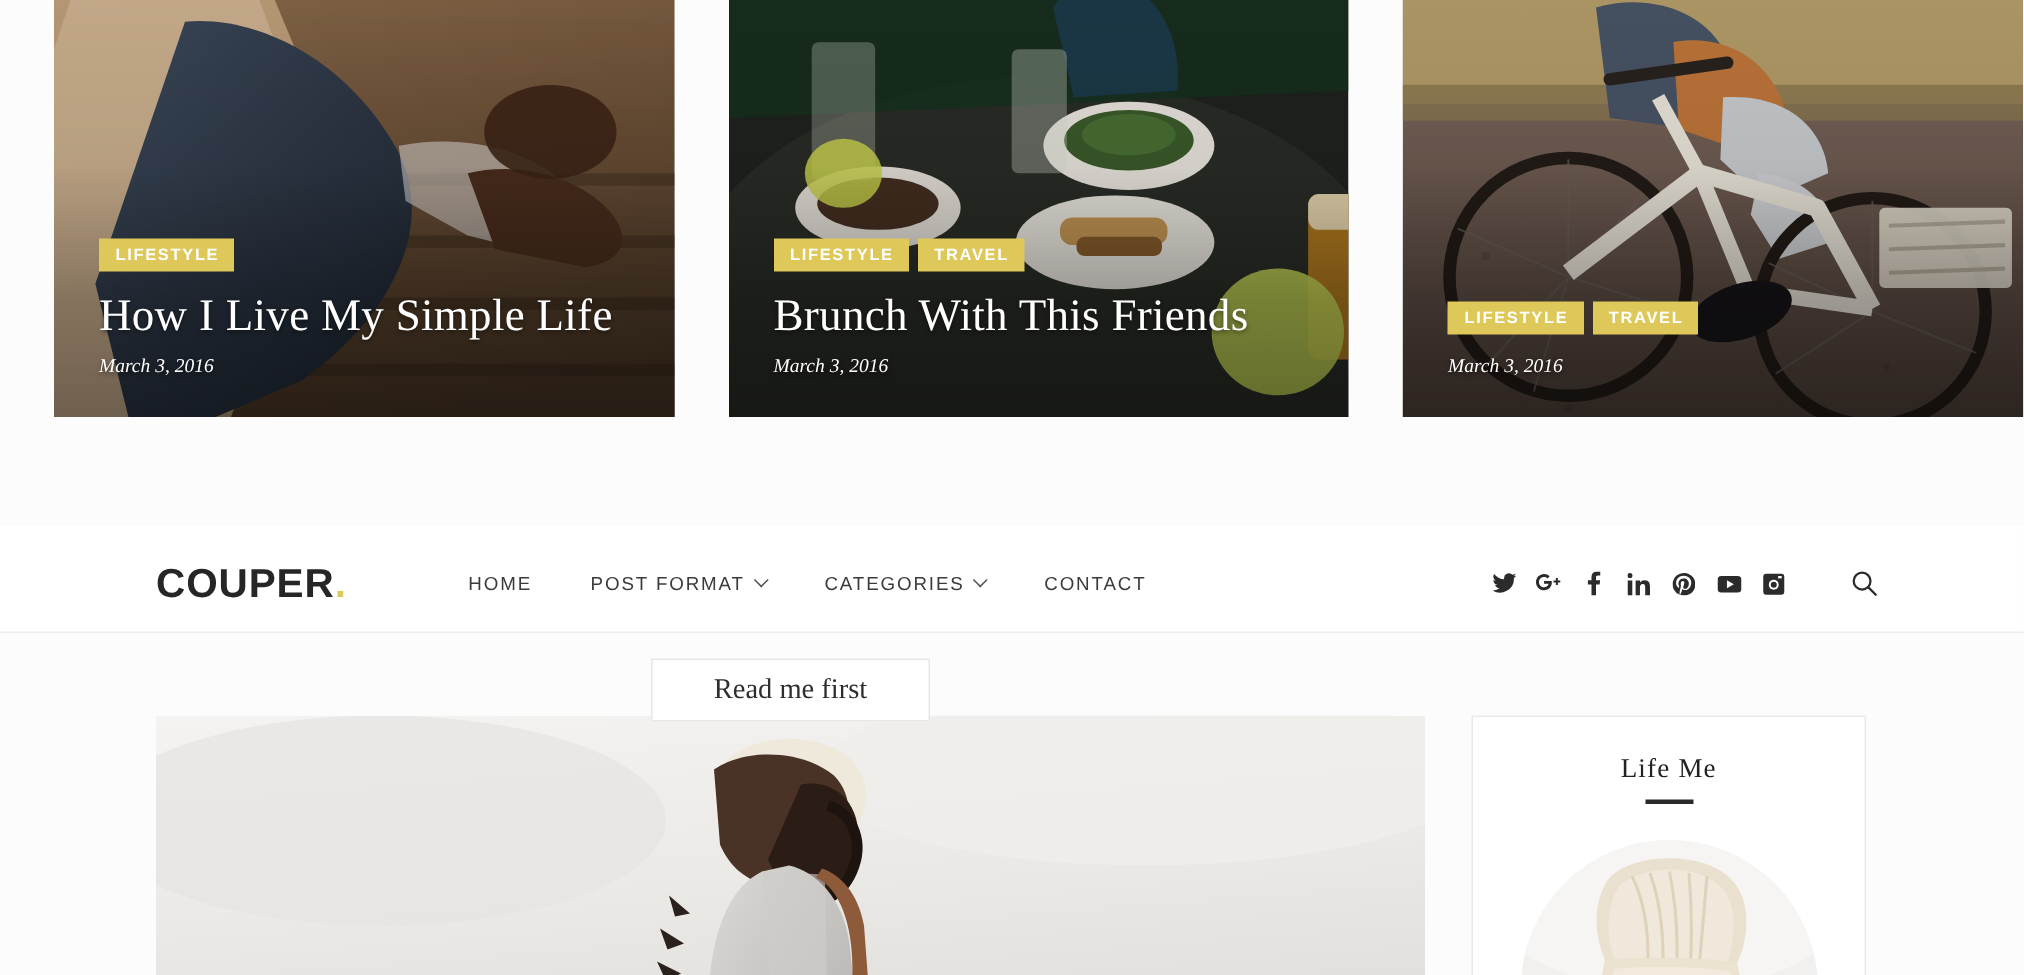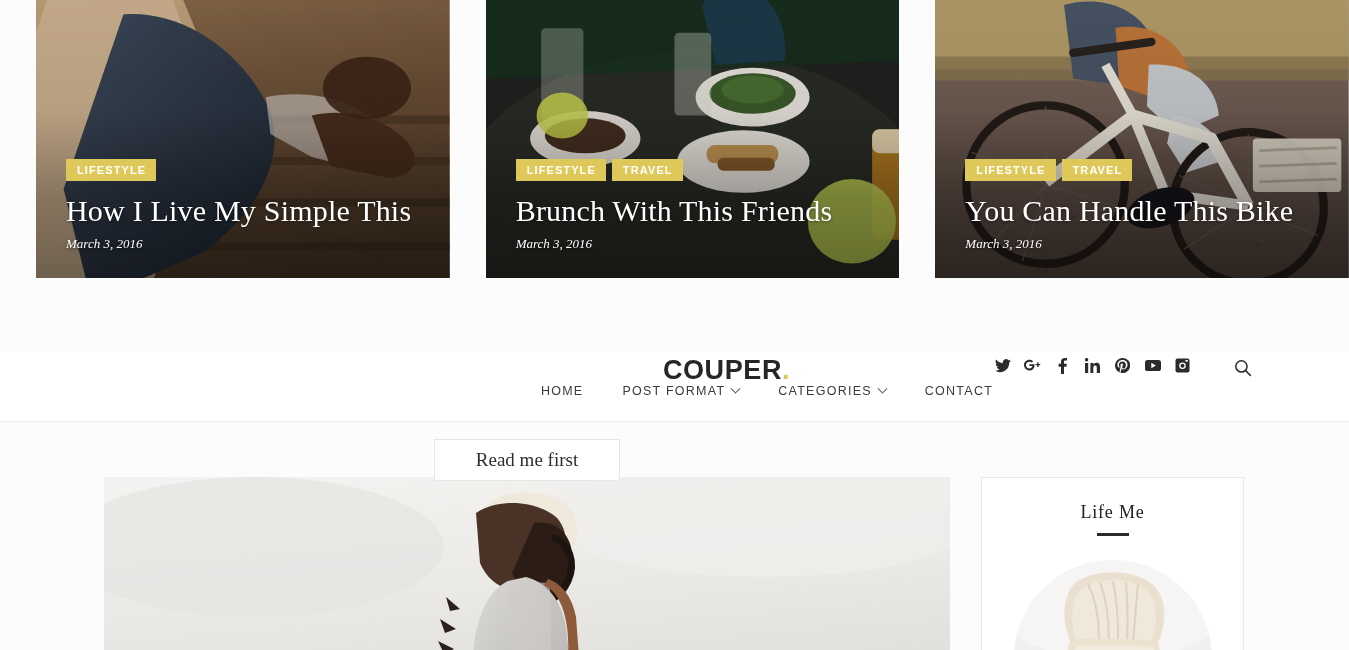--- a/index.html
+++ b/index.html
@@ -79,21 +79,20 @@
 
   
   .navbar {
     position: relative;
     display: flex;
     align-items: center;
     height: 71px;
     background: #ffffff;
     border-bottom: 1px solid #ebebeb;
     padding: 6px 0 0 104px;
-    flex-direction: column;
   }
   .brand {
     font-size: 27px;
     font-weight: bold;
     color: #262626;
     letter-spacing: 0.6px;
     line-height: 27px;
   }
   .brand-dot { color: #dfc85a; }
 
@@ -238,21 +237,21 @@
       <path d="M250 130 C300 120 350 135 372 160 L392 185 L360 210 L300 195 L255 170 Z" fill="#e8e4e0" opacity="0.55"></path>
       <path d="M300 150 C340 140 385 155 405 180 C420 200 410 215 385 218 L320 205 Z" fill="#4a2d1d"></path>
       <ellipse cx="360" cy="120" rx="48" ry="34" fill="#3d2517" opacity="0.9"></ellipse>
       <rect width="450" height="351" fill="#000" opacity="0.06"></rect>
     </svg>
     <div class="hero-shade"></div>
     <div class="hero-body">
       <div class="tag-row">
         <span class="tag">LIFESTYLE</span>
       </div>
-      <div class="hero-title">How I Live My Simple This</div>
+      <div class="hero-title">How I Live My Simple Life</div>
       <div class="hero-date">March 3, 2016</div>
     </div>
   </div>
 
   <div class="hero-card">
     <svg class="hero-photo" viewBox="0 0 450 351" preserveAspectRatio="xMidYMid slice">
       <rect width="450" height="351" fill="#20231f"></rect>
       <ellipse cx="225" cy="250" rx="260" ry="170" fill="#2b2e28"></ellipse>
       <path d="M0 0 L450 0 L450 90 L0 110 Z" fill="#17321f" opacity="0.8"></path>
       <path d="M255 0 C300 5 330 40 325 90 L250 95 L235 30 Z" fill="#1d3b4a"></path>
@@ -332,21 +331,20 @@
       </g>
       <ellipse cx="245" cy="250" rx="38" ry="20" fill="#17151a" transform="rotate(-18 245 250)"></ellipse>
       <rect width="449" height="351" fill="#000" opacity="0.07"></rect>
     </svg>
     <div class="hero-shade"></div>
     <div class="hero-body">
       <div class="tag-row">
         <span class="tag">LIFESTYLE</span>
         <span class="tag">TRAVEL</span>
       </div>
-      <div class="hero-title">You Can Handle This Bike</div>
       <div class="hero-date">March 3, 2016</div>
     </div>
   </div>
 </div>
 
 <div class="navbar">
 
   <div class="brand"><span>COUPER</span><span class="brand-dot">.</span></div>
 
   <div class="menu">

